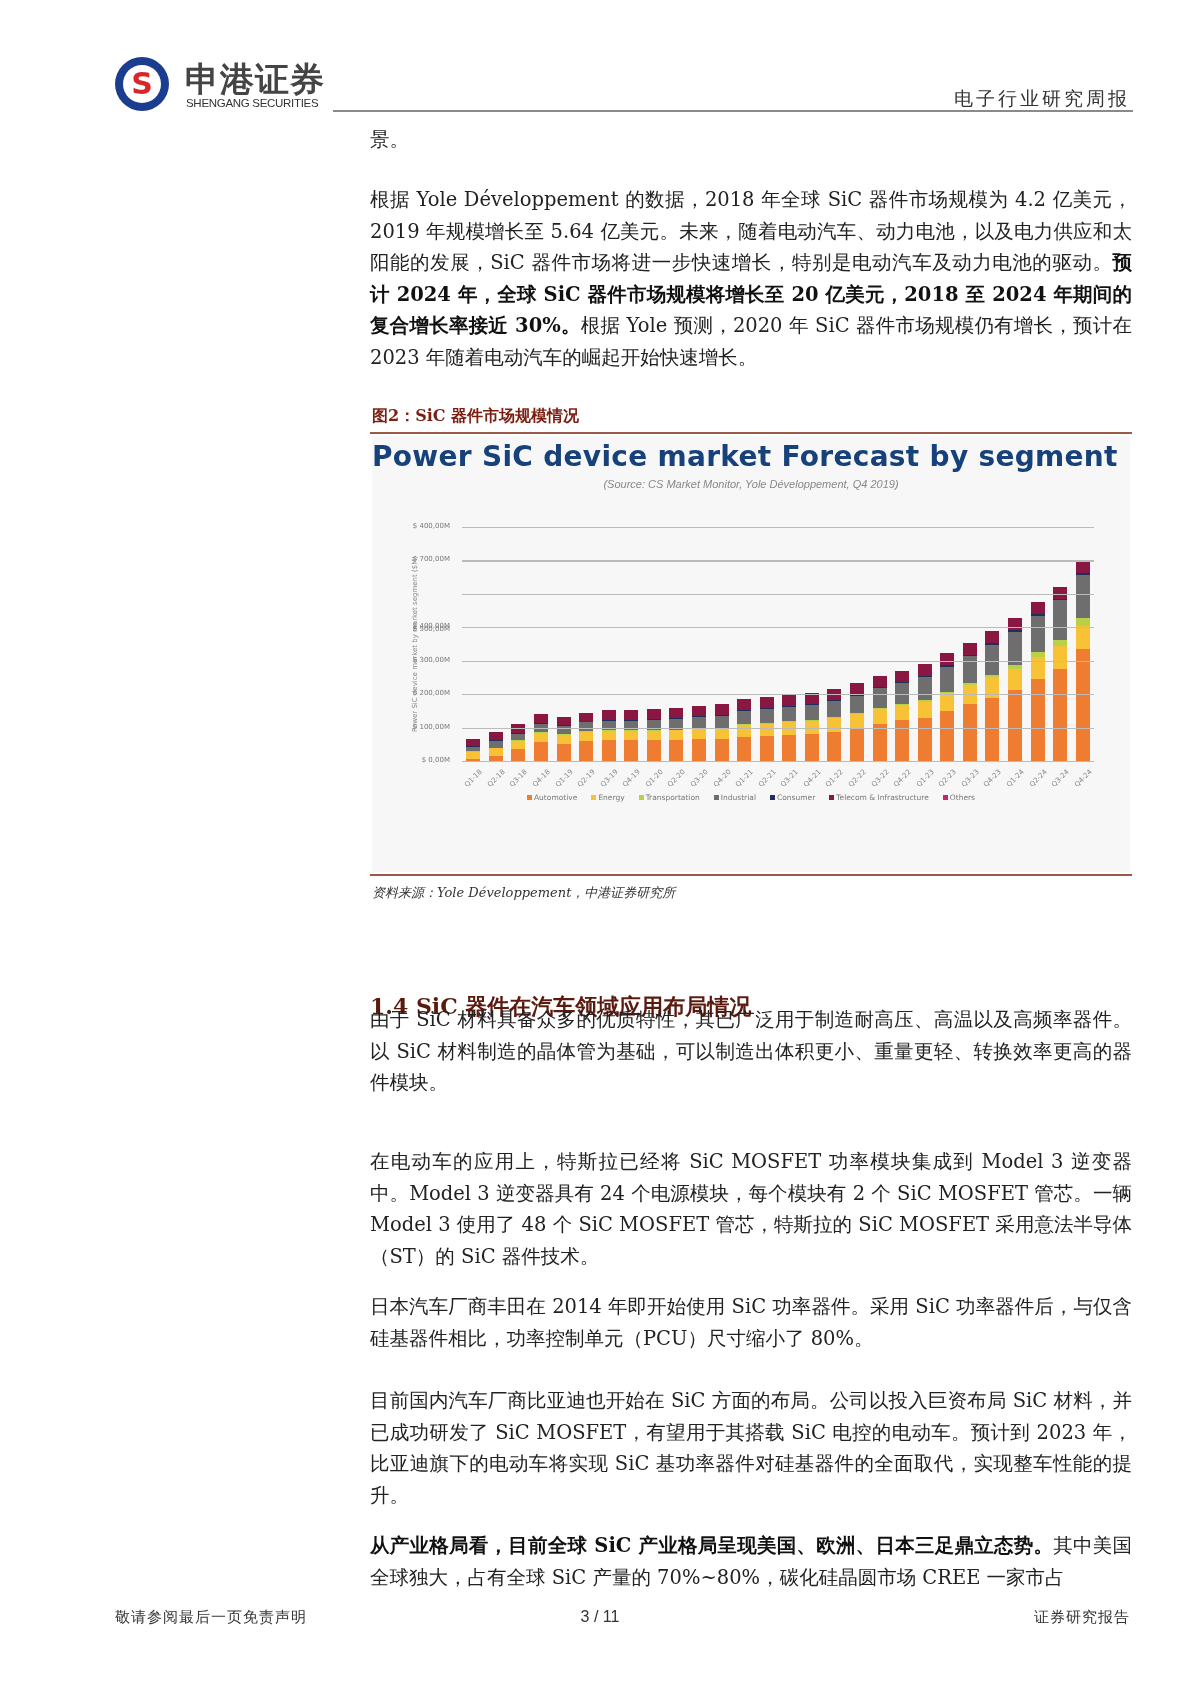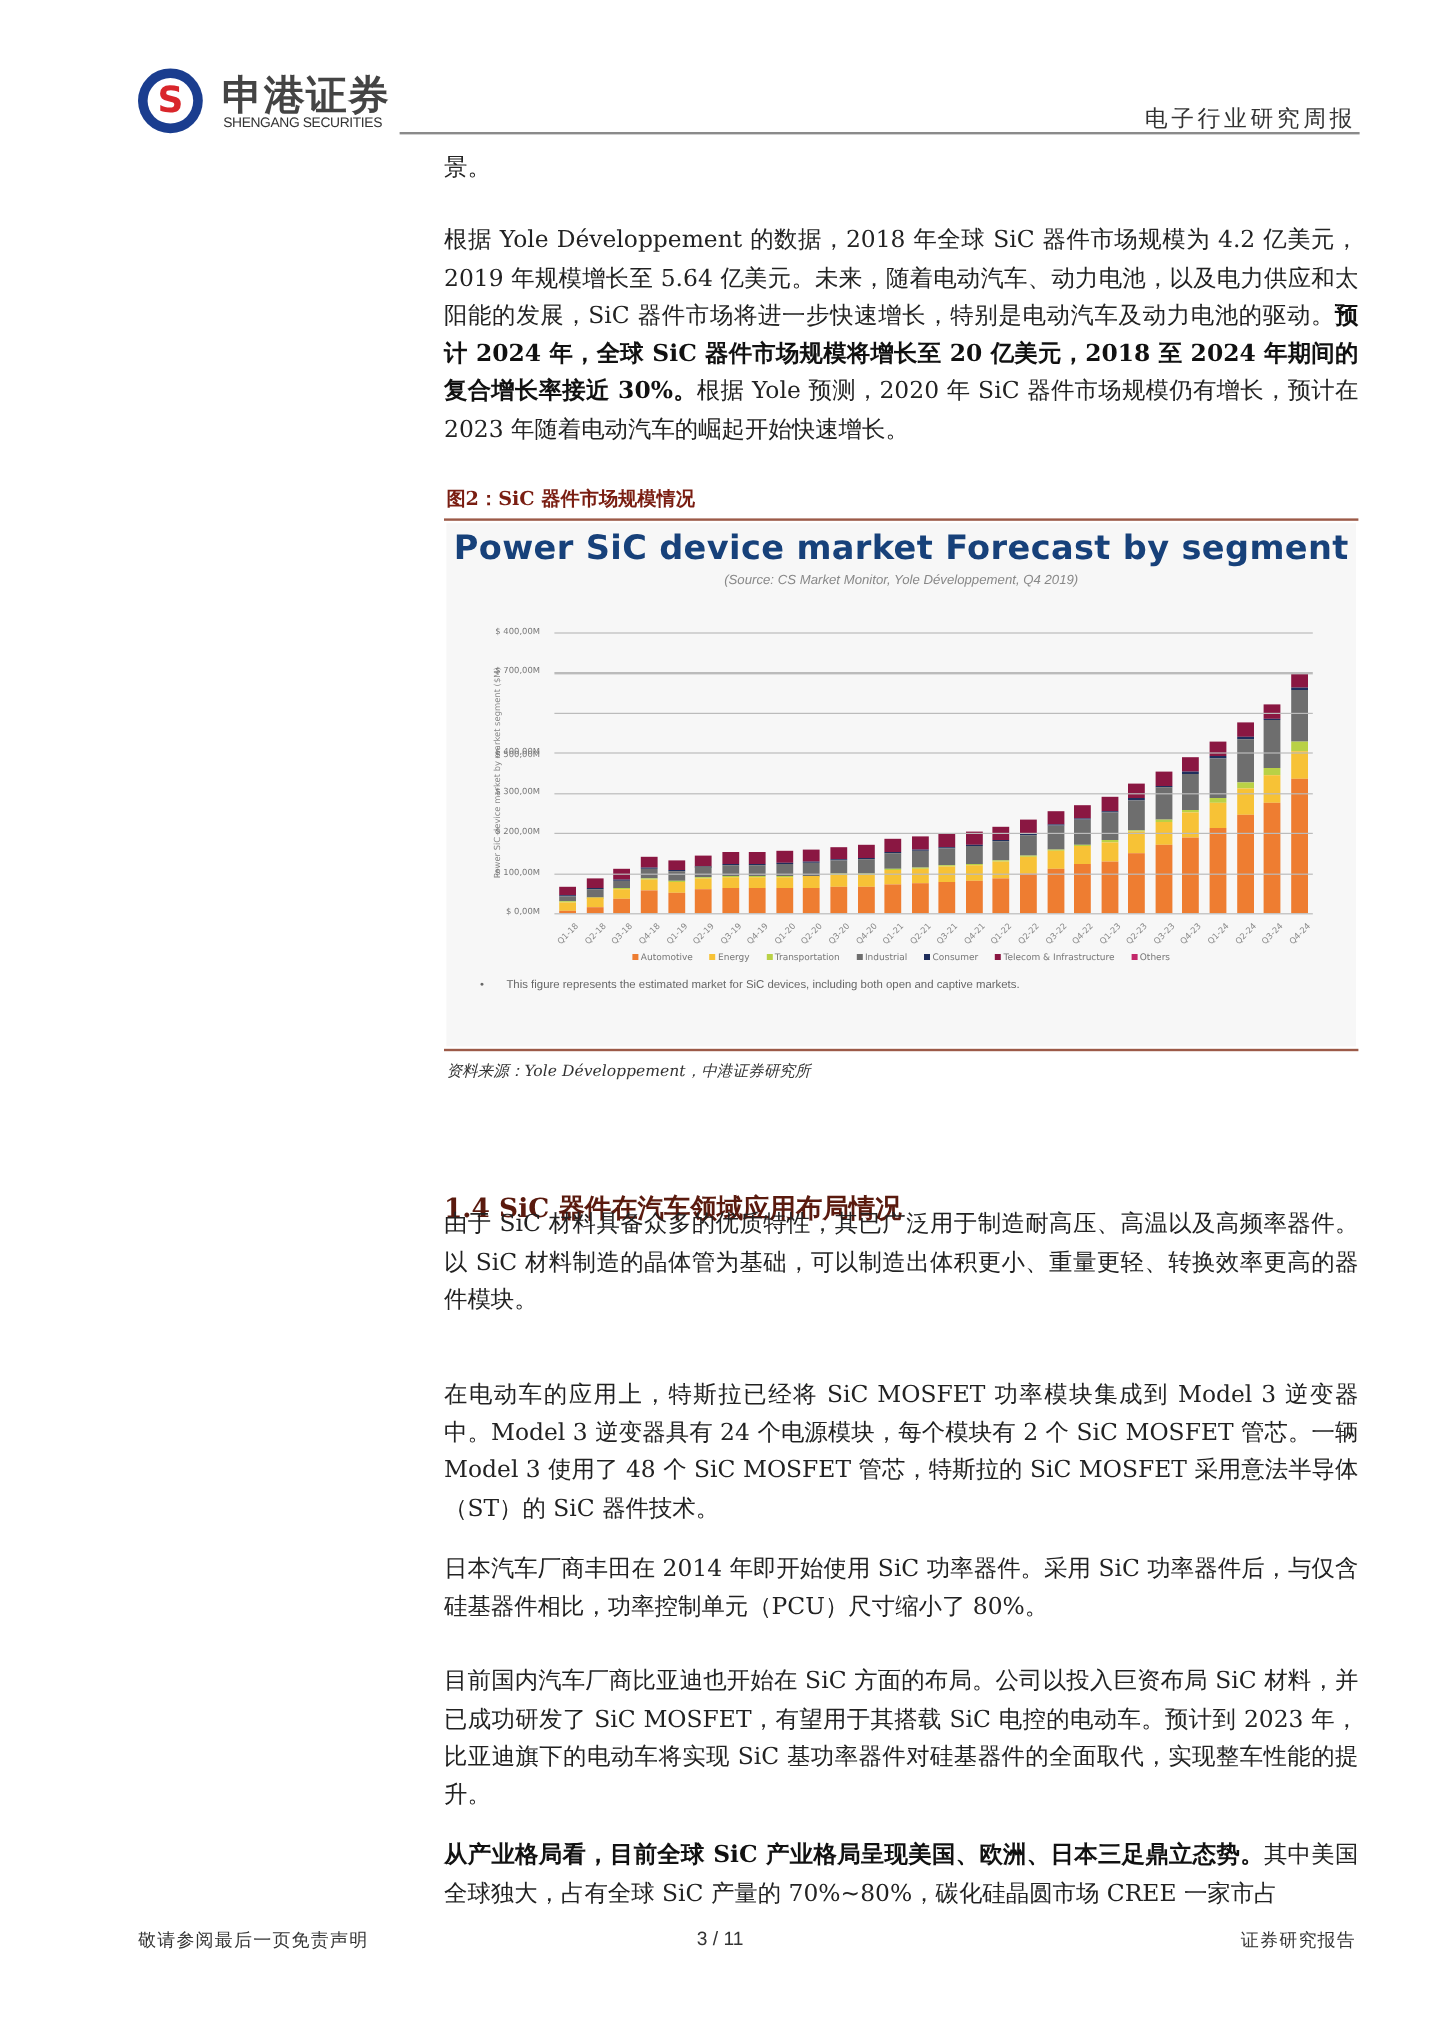--- a/index.html
+++ b/index.html
@@ -25,21 +25,21 @@
 
   
   .para { left:370px; width:762px; font-size:19.5px; line-height:31.5px; text-align:justify;
           color:#222; }
   .bold { font-weight:bold; color:#111; }
 
   .fig-caption { left:372px; top:406px; font-size:16px; font-weight:bold; color:#7a1e12; }
   .fig-rule-top { left:370px; top:432px; width:762px; height:2px; background:#9c5a48; }
   .fig-rule-bot { left:370px; top:874px; width:762px; height:2px; background:#9c5a48; }
   .fig-area { left:372px; top:436px; width:758px; height:436px; background:#f7f7f7; }
-  .chart-title { left:372px; top:440px; width:758px; text-align:center; font-size:28px; font-weight:bold;
+  .chart-title { left:372px; top:440px; width:758px; font-size:28px; font-weight:bold;
                  color:#17417a; font-family:"DejaVu Sans", sans-serif; letter-spacing:0.3px; }
   .chart-source { left:372px; top:478px; width:758px; text-align:center; font-size:11px; font-style:italic;
                   color:#888; font-family:"Liberation Sans", sans-serif; }
   .ytick { font-size:7px; color:#777; font-family:"DejaVu Sans", sans-serif; text-align:right; width:60px; left:390px; }
   .gridline { left:462px; width:632px; height:1.2px; background:#bbbbbb; }
   .ylabel { left:305px; top:640px; width:220px; font-size:7px; color:#888; transform:rotate(-90deg);
             font-family:"DejaVu Sans", sans-serif; text-align:center; }
   .bar { position:absolute; bottom:0; width:14px; display:flex; flex-direction:column-reverse; }
   .bar div { width:100%; }
   .xtick { position:absolute; font-size:7px; color:#888; transform:rotate(-45deg); transform-origin:left top;
@@ -342,21 +342,20 @@
     <div class="legend-item">
       <span class="swatch" style="background: rgb(138, 23, 66);"></span>
       <span>Telecom &amp; Infrastructure</span>
     </div>
     <div class="legend-item">
       <span class="swatch" style="background: rgb(194, 40, 106);"></span>
       <span>Others</span>
     </div>
   </div>
 <div class="abs notes" id="notes">
-    <div>This figure represents the estimated market for SiC devices, including both open and captive markets.</div>
   </div>
 
 <div class="abs fig-rule-bot"></div>
 <div class="abs source">资料来源：Yole Développement，中港证券研究所</div>
 
 <div class="abs section-title">1.4 SiC 器件在汽车领域应用布局情况</div>
 
 <div class="abs para" style="top:1004px;">由于 SiC 材料具备众多的优质特性，其已广泛用于制造耐高压、高温以及高频率器件。以 SiC 材料制造的晶体管为基础，可以制造出体积更小、重量更轻、转换效率更高的器件模块。</div>
 <div class="abs para" style="top:1146px;">在电动车的应用上，特斯拉已经将 SiC MOSFET 功率模块集成到 Model 3 逆变器中。Model 3 逆变器具有 24 个电源模块，每个模块有 2 个 SiC MOSFET 管芯。一辆 Model 3 使用了 48 个 SiC MOSFET 管芯，特斯拉的 SiC MOSFET 采用意法半导体（ST）的 SiC 器件技术。</div>
 <div class="abs para" style="top:1291px;">日本汽车厂商丰田在 2014 年即开始使用 SiC 功率器件。采用 SiC 功率器件后，与仅含硅基器件相比，功率控制单元（PCU）尺寸缩小了 80%。</div>

